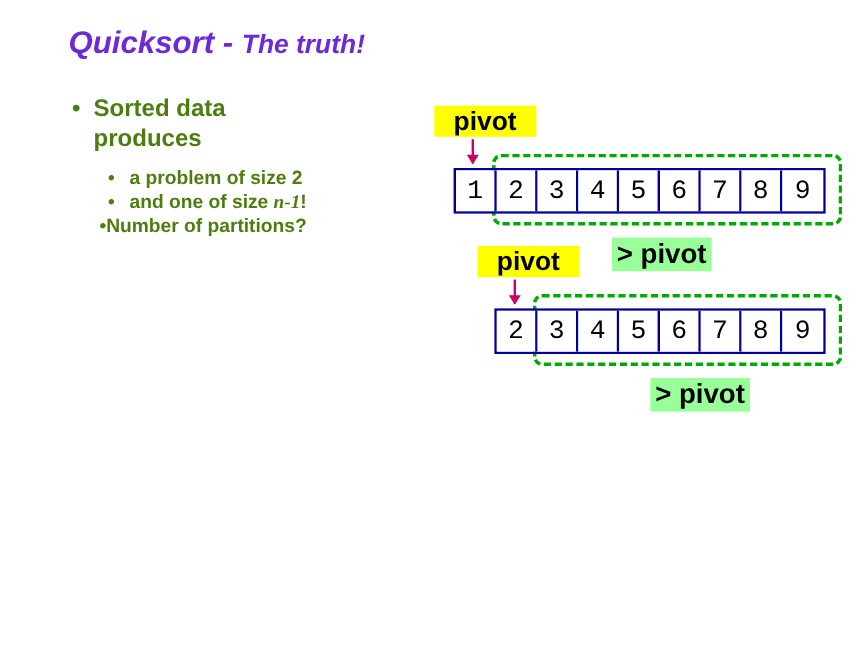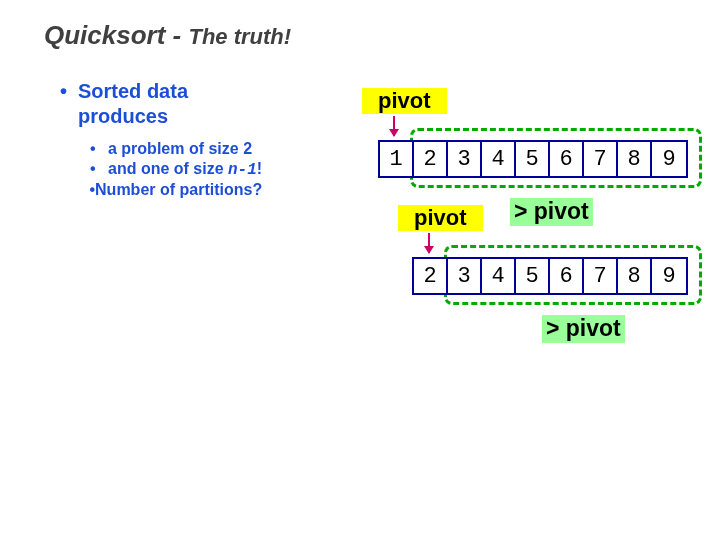--- a/index.html
+++ b/index.html
@@ -7,48 +7,48 @@
     margin: 0;
     padding: 0;
     width: 720px;
     height: 540px;
     font-family: Arial, Helvetica, sans-serif;
     background: #fff;
     position: relative;
   }
   .title {
     position: absolute;
-    left: 44px;
+    left: 57px;
     top: 20px;
     font-size: 26px;
     font-style: italic;
     font-weight: bold;
-    color: #404040;
+    color: #6d28d9;
   }
   .title .sub {
     font-size: 22px;
     font-style: italic;
   }
   .bullets {
     position: absolute;
     left: 60px;
     top: 80px;
     font-size: 20px;
     font-weight: bold;
-    color: #1d4ed8;
+    color: #4d7c0f;
   }
   .bullet-line { margin-bottom: 2px; }
   .dot { display: inline-block; width: 18px; }
   .sub-bullets {
     margin-top: 12px;
     margin-left: 30px;
     font-size: 16px;
     font-weight: bold;
   }
-  .sub-bullets .em { font-style: italic; font-family: Liberation Mono, monospace; }
+  .sub-bullets .em { font-style: italic; font-family: Liberation Serif, serif; }
   .pivot-label {
     position: absolute;
     font-size: 22px;
     font-weight: bold;
     background: #ffff00;
     padding: 0 16px;
     line-height: 1.2;
   }
   .gt-pivot-label {
     position: absolute;

